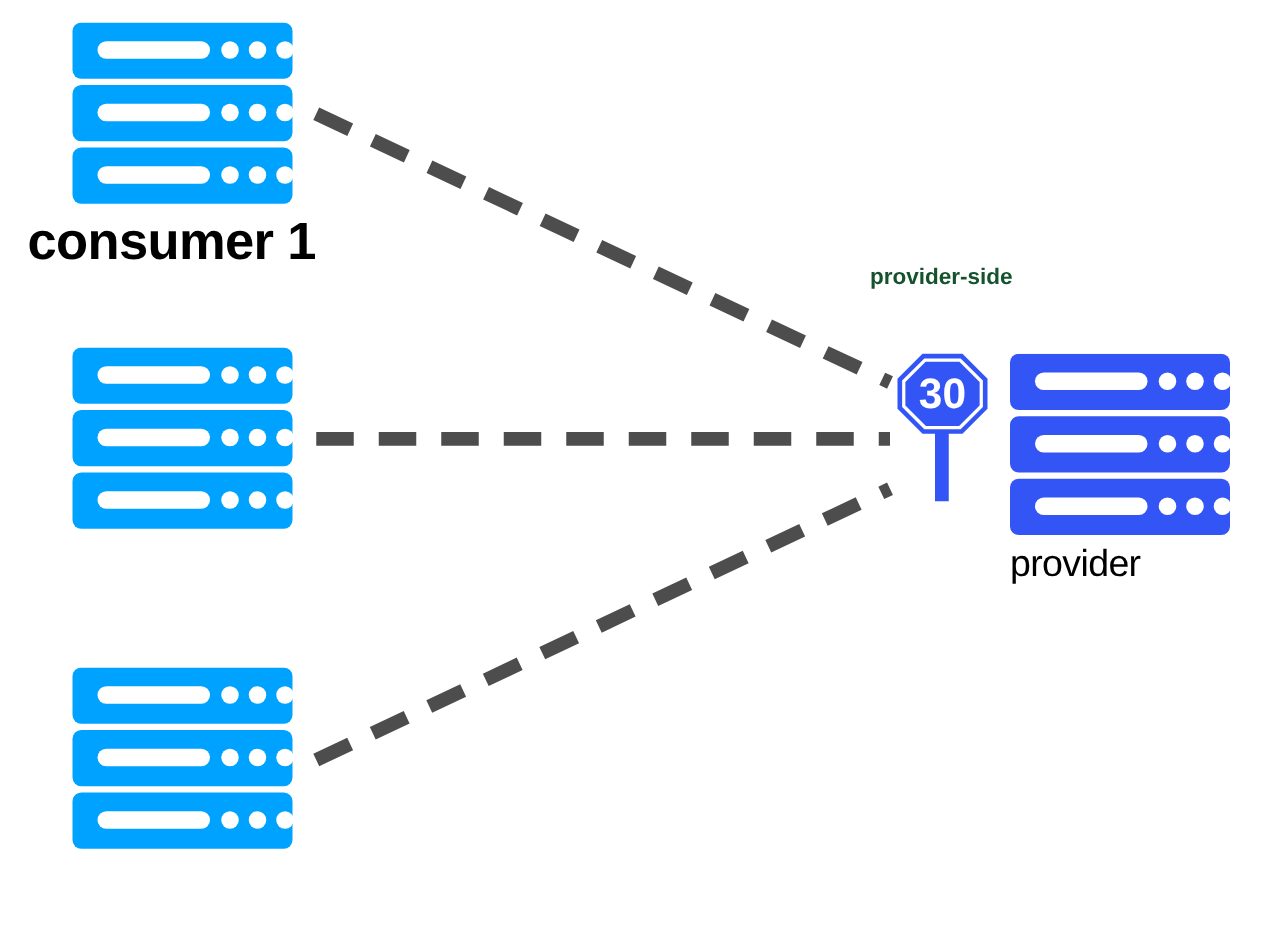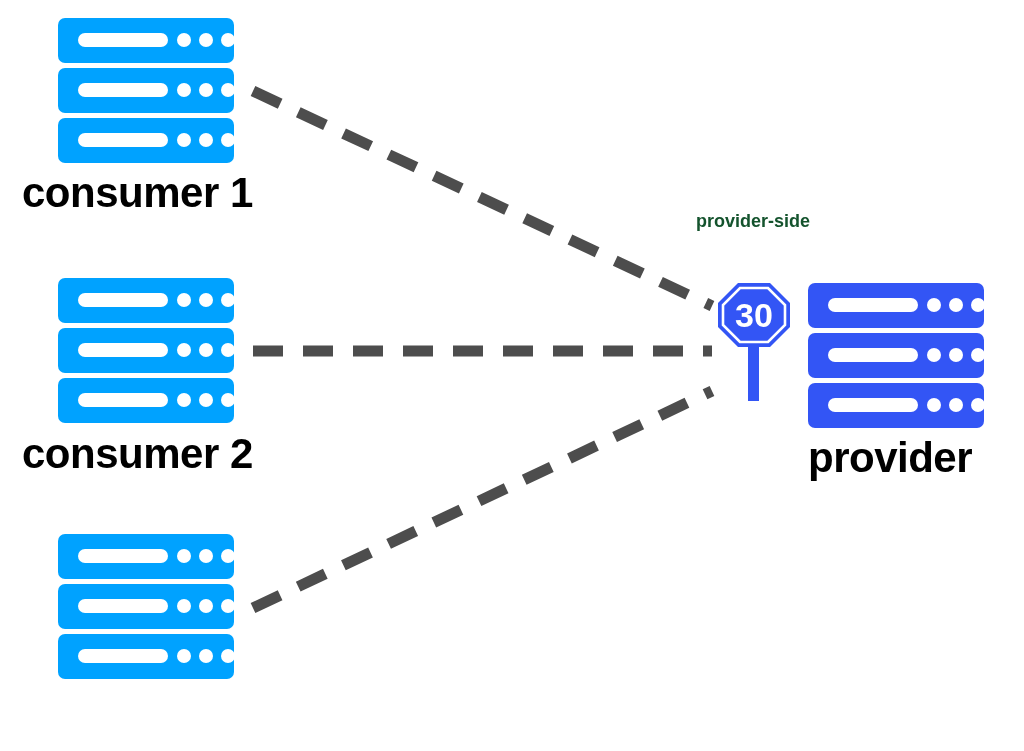--- a/index.html
+++ b/index.html
@@ -42,22 +42,22 @@
     font-weight: 700;
     letter-spacing: -0.5px;
   }
   .label-consumer2,
   .label-consumern {
     font-size: 42px;
     font-weight: 700;
     letter-spacing: -0.5px;
   }
   .label-provider {
-    font-size: 42px;
-    font-weight: 700;
+    font-size: 30px;
+    font-weight: 400;
     letter-spacing: -0.5px;
   }
   .limiter-caption {
     position: absolute;
     text-align: center;
     color: #14532d;
     font-size: 18px;
     font-weight: 700;
     line-height: 1.35;
     white-space: nowrap;
@@ -115,21 +115,20 @@
           <circle cx="172" cy="22" r="7"></circle>
         <circle cx="128" cy="72" r="7"></circle>
           <circle cx="150" cy="72" r="7"></circle>
           <circle cx="172" cy="72" r="7"></circle>
         <circle cx="128" cy="122" r="7"></circle>
           <circle cx="150" cy="122" r="7"></circle>
           <circle cx="172" cy="122" r="7"></circle>
       </g>
     </svg>
   </div>
-  <div class="node-label label-consumer2" style="left:22px; top:433px;">consumer 2</div>
 
   <div class="node" style="left:56px; top:534px;">
     <svg class="server-icon" width="180" height="146" viewBox="0 0 180 146" xmlns="http://www.w3.org/2000/svg">
       <g fill="#00A2FF">
         <rect x="2" y="0" width="176" height="45" rx="7"></rect>
         <rect x="2" y="50" width="176" height="45" rx="7"></rect>
         <rect x="2" y="100" width="176" height="45" rx="7"></rect>
       </g>
       <g fill="#ffffff">
         <rect x="22" y="15" width="90" height="14" rx="7"></rect>

